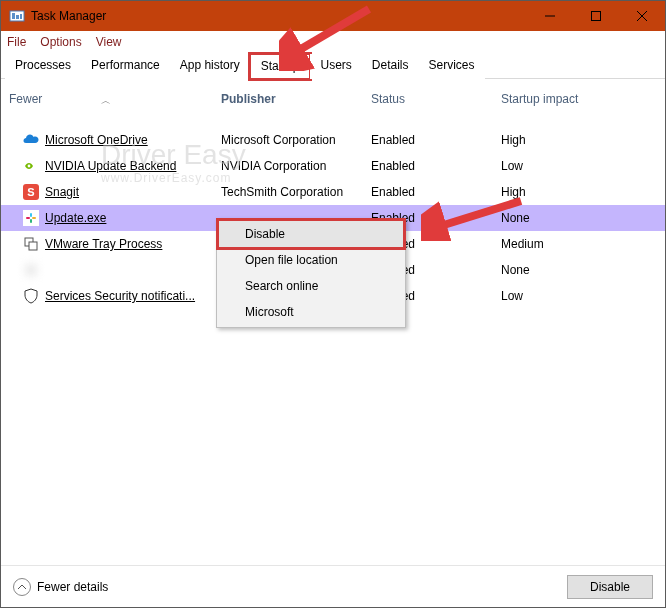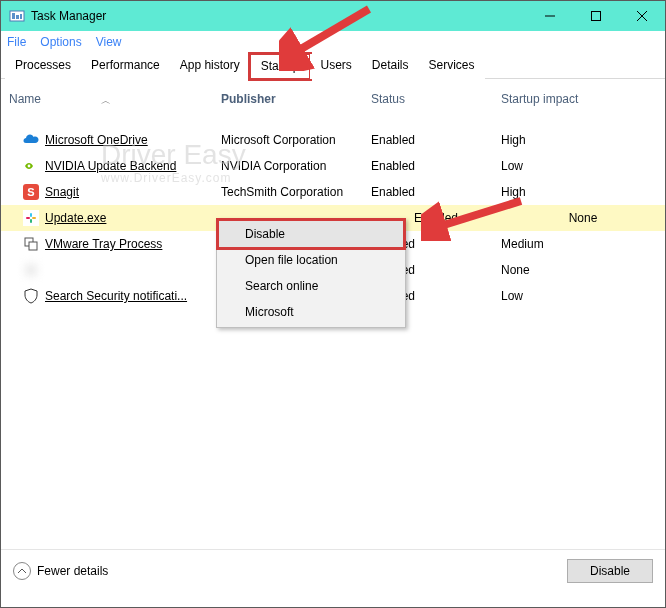--- a/index.html
+++ b/index.html
@@ -12,21 +12,21 @@
     position: relative;
     border: 1px solid #5a5a5a;
     overflow: hidden;
   }
   
   .titlebar {
     height: 30px;
     display: flex;
     align-items: center;
     padding-left: 8px;
-    background: #5eead4;
+    background: #c2410c;
   }
   .titlebar .app-icon {
     width: 16px; height: 16px;
     margin-right: 6px;
   }
   .titlebar .title { flex: 0 0 auto; font-size: 12px; color: #000; }
   .titlebar .spacer { flex: 1; }
   .winbtn {
     width: 46px; height: 30px;
     display: inline-flex; justify-content: center; align-items: center;
@@ -35,21 +35,21 @@
   .winbtn svg { stroke: #000; fill: none; }
   
   .menubar {
     height: 22px;
     display: flex;
     align-items: center;
     padding-left: 6px;
     gap: 14px;
     background: #fff;
   }
-  .menubar span { color: #3b82f6; font-size: 12px; }
+  .menubar span { color: #7f1d1d; font-size: 12px; }
   
   .tabs {
     display: flex;
     border-bottom: 1px solid #d9d9d9;
     padding-left: 4px;
     height: 26px;
     position: relative;
   }
   .tab {
     padding: 4px 10px 3px 10px;
@@ -89,21 +89,21 @@
   }
   
   .rows { margin-top: 18px; }
   .row {
     display: flex;
     height: 26px;
     align-items: center;
     font-size: 12px;
     color: #000;
   }
-  .row.selected { background: #fef9c3; text-align: center; }
+  .row.selected { background: #c4b5fd; }
   .row .cell-name { width: 220px; display:flex; align-items:center; padding-left: 22px; gap:6px;text-decoration:underline;}
   .row .cell-pub  { width: 150px; }
   .row .cell-stat { width: 130px; }
   .row .cell-imp  { flex:1; }
   .app-ic { width:16px; height:16px; flex:0 0 16px; display:inline-flex; justify-content:center; align-items:center; }
   
   .blurred { filter: blur(4px); opacity:0.6; }
   
   .context-menu {
     position: absolute;
@@ -123,21 +123,21 @@
     background: #e5e5e5;
     border: 3px solid #d23b3b;
     margin: -3px;
     padding: 6px 10px 6px 26px;
     position:relative;
     z-index:2;
   }
   
   .footer {
     position: absolute;
-    bottom: 16px; left: 0; right: 0;
+    bottom: 0; left: 0; right: 0;
     height: 42px;
     display: flex;
     align-items: center;
     padding: 0 12px;
     background: #fff;
     border-top: 1px solid #e5e5e5;
   }
   .fewer {
     display:flex; align-items:center; gap:6px; font-size:12px;
   }
@@ -215,21 +215,21 @@
   <div class="tab">Performance</div>
   <div class="tab">App history</div>
   <div class="tab active startup-highlight">Startup</div>
   <div class="tab">Users</div>
   <div class="tab">Details</div>
   <div class="tab">Services</div>
 </div>
 
 <div class="columns">
   <div class="col-name">
-    <span>Name</span>
+    <span>Fewer</span>
     <span class="sort-caret">︿</span>
   </div>
   <div class="col-pub">Publisher</div>
   <div class="col-stat">Status</div>
   <div class="col-imp">Startup impact</div>
 </div>
 
 <div class="rows" id="rows-host">
     <div class="row">
       <div class="cell-name">
@@ -317,21 +317,21 @@
       <div class="cell-stat">Enabled</div>
       <div class="cell-imp">None</div>
     </div>
     <div class="row">
       <div class="cell-name">
         <span class="app-ic ">
           <svg width="16" height="16">
             <path d="M8 1l6 2v4c0 4-3 7-6 8-3-1-6-4-6-8V3l6-2z" fill="#fff" stroke="#333" stroke-width="1"></path>
           </svg>
         </span>
-        <span class="">Search Security notificati...</span>
+        <span class="">Services Security notificati...</span>
       </div>
       <div class="cell-pub"></div>
       <div class="cell-stat">Enabled</div>
       <div class="cell-imp">Low</div>
     </div>
   </div>
 
 <div class="context-menu">
   <div class="item highlight">Disable</div>
   <div class="item">Open file location</div>

